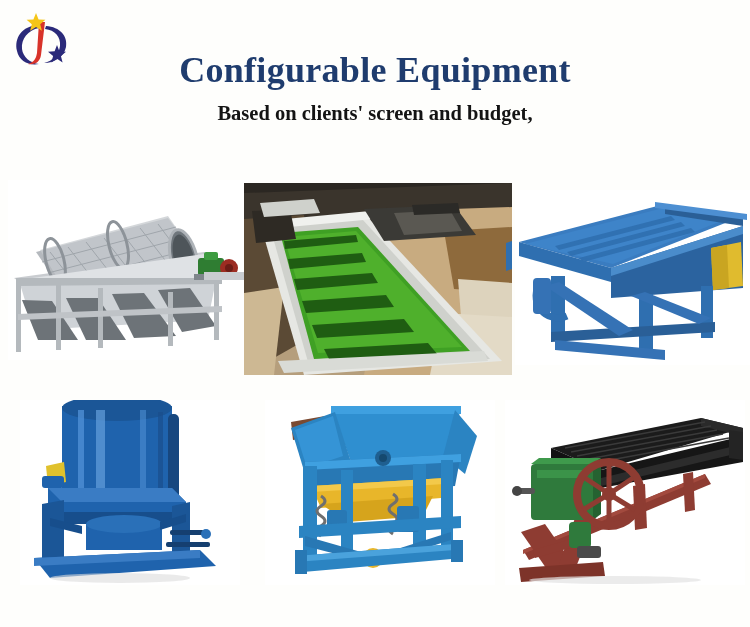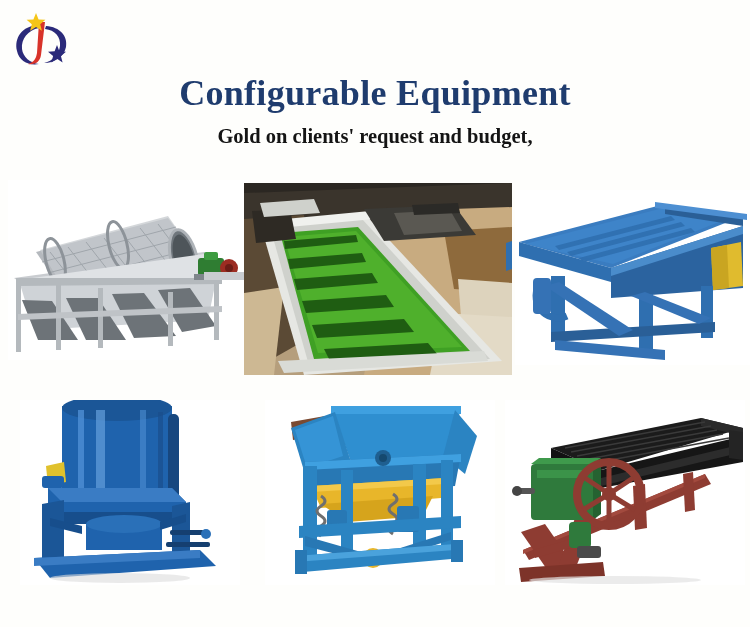--- a/index.html
+++ b/index.html
@@ -8,21 +8,21 @@
     background:#fefefc;
     font-family:"Liberation Sans",sans-serif;
     overflow:hidden;position:relative;
   }
   .page{position:relative;width:750px;height:627px;}
 
   
   .logo{position:absolute;left:8px;top:8px;width:72px;height:72px;}
 
   
-  .heading{position:absolute;left:0;top:50px;width:750px;text-align:center;margin-top:23px;}
+  .heading{position:absolute;left:0;top:50px;width:750px;text-align:center;}
   .title{
     font-family:"Liberation Serif",serif;
     font-weight:bold;font-size:36px;color:#1f3c6e;
     letter-spacing:.3px;line-height:1.15;margin:0;
   }
   .subtitle{
     font-family:"Liberation Serif",serif;
     font-weight:bold;font-size:20.5px;color:#141414;
     line-height:1.35;margin:9px 0 0 0;
   }
@@ -63,21 +63,21 @@
 
       <path d="M28 5 L30.6 11.4 L37.4 11.8 L32.2 16.2 L33.9 22.8 L28 19.1 L22.1 22.8 L23.8 16.2 L18.6 11.8 L25.4 11.4 Z" fill="#f5c518"></path>
 
       <path d="M49 37 L51.4 43.3 L58 43.8 L52.9 48 L54.6 54.5 L49 50.8 L43.4 54.5 L45.1 48 L40 43.8 L46.6 43.3 Z" fill="#2b2a7a"></path>
     </svg>
   </div>
 
   <div class="heading">
     <h1 class="title">Configurable Equipment</h1>
     <div class="subtitle">
-      <div>Gold on clients' request and budget,</div>
+      <div>Based on clients' screen and budget,</div>
     </div>
   </div>
 
   <div class="cell" style="left:8px;top:180px;width:240px;height:185px;">
     <div class="photo" style="left:0;top:0;width:240px;height:180px;">
       <svg viewBox="0 0 240 180" width="240" height="180">
         <rect width="240" height="180" fill="#ffffff"></rect>
 
         <polygon points="6,98 196,72 234,96 44,124" fill="#c9ccd0"></polygon>
 

